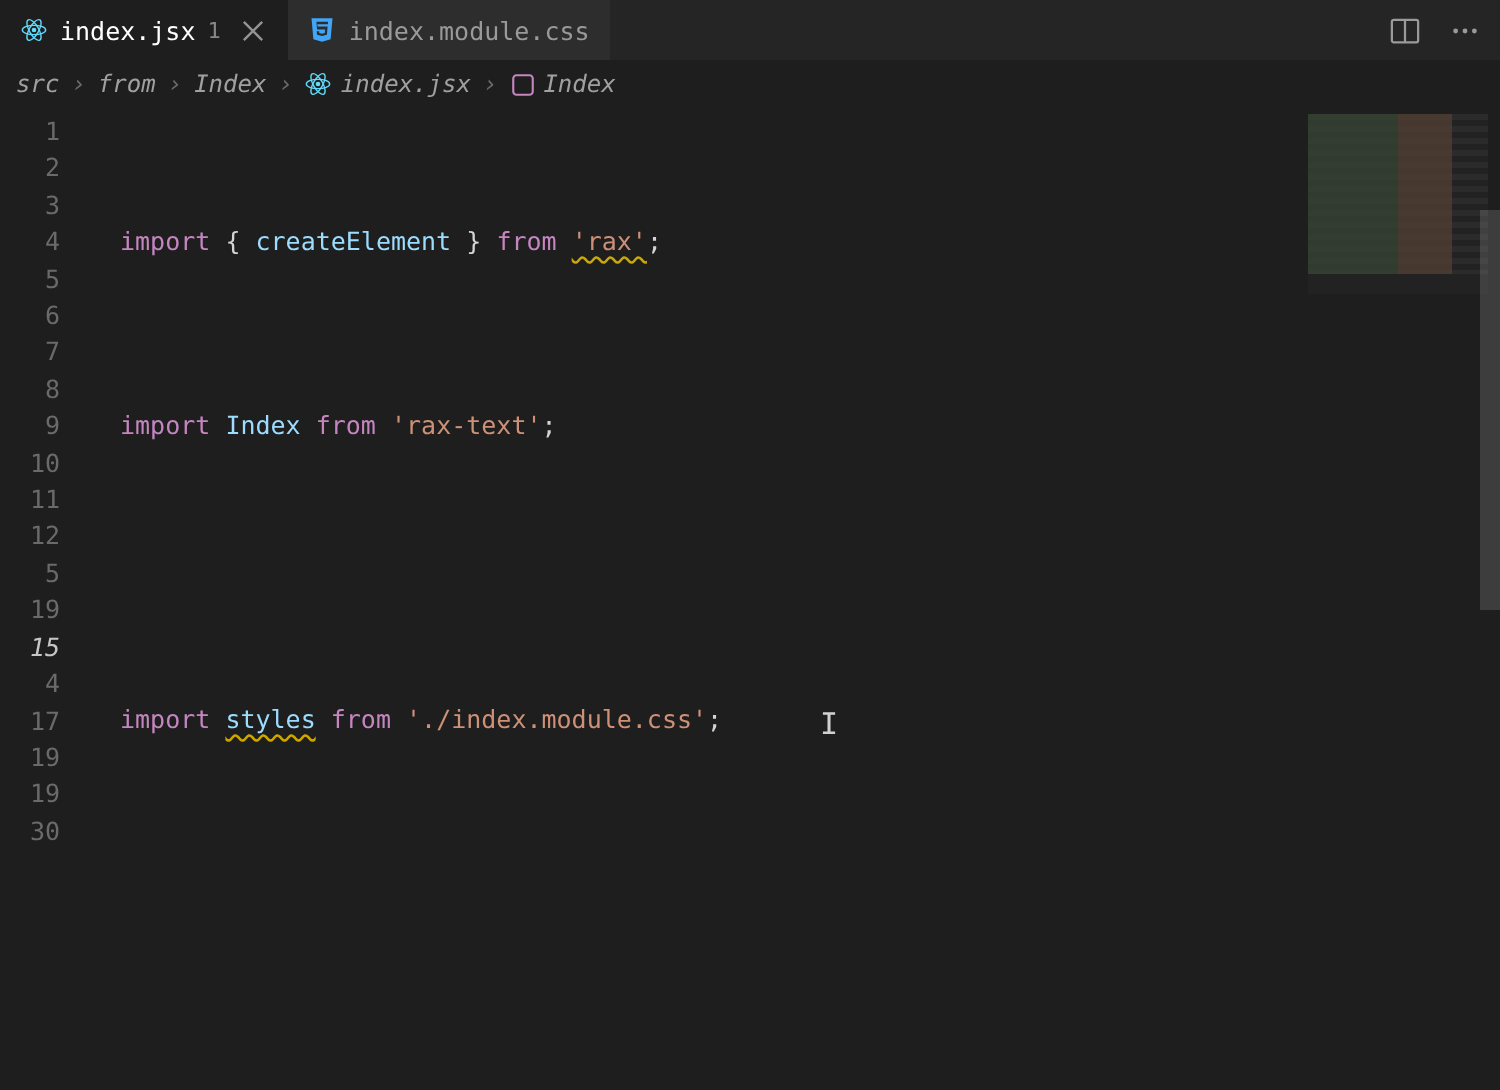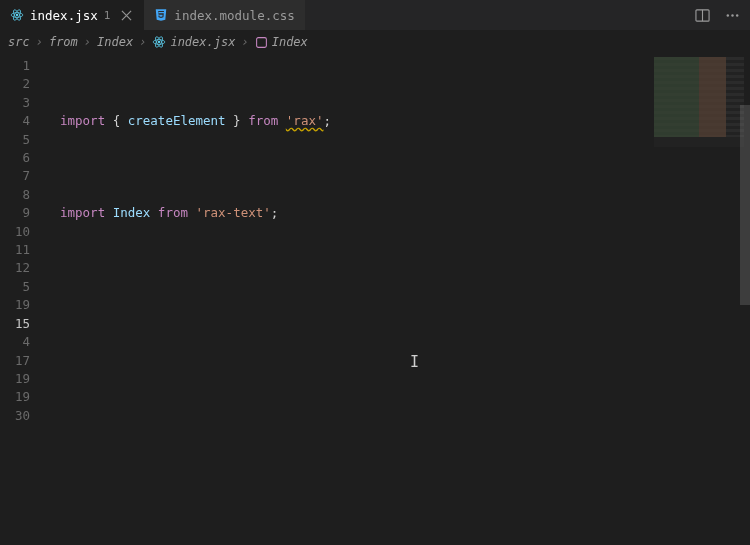--- a/index.html
+++ b/index.html
@@ -78,21 +78,21 @@
   .gutter {
     width: 48px;
     text-align: right;
     color: #6a6a6a;
     padding-top: 4px;
     user-select: none;
     font-size: 12.5px;
     line-height: 18.4px;
   }
   .gutter div { padding-right: 18px; }
-  .gutter .current { color: #c6c6c6; }
+  .gutter .current { color: #c6c6c6; font-style: italic; }
   .code {
     flex: 1;
     padding-top: 4px;
     font-size: 12.5px;
     line-height: 18.4px;
     white-space: pre;
     position: relative;
   }
   .line { height: 18.4px; padding-left: 12px; }
   .tok-mod { color: #c586c0; }
@@ -242,20 +242,21 @@
 
   <div class="code">
     
     <div class="line"><span class="tok-mod">import</span> <span class="tok-br">{ </span><span class="tok-attr">createElement</span><span class="tok-br"> }</span> <span class="tok-mod">from</span> <span class="tok-str underline-wavy">'rax'</span><span class="tok-txt">;</span></div>
     
     
     <div class="line"><span class="tok-mod">import</span> <span class="tok-attr">Index</span> <span class="tok-mod">from</span> <span class="tok-str">'rax-text'</span><span class="tok-txt">;</span></div>
     
     <div class="line"></div>
     
+    <div class="line"><span class="tok-mod">import</span> <span class="tok-attr underline-wavy">styles</span> <span class="tok-mod">from</span> <span class="tok-str">'./index.module.css'</span><span class="tok-txt">;</span></div>
     
     <div class="line"></div>
     
     
     
     
     
     
     
     

